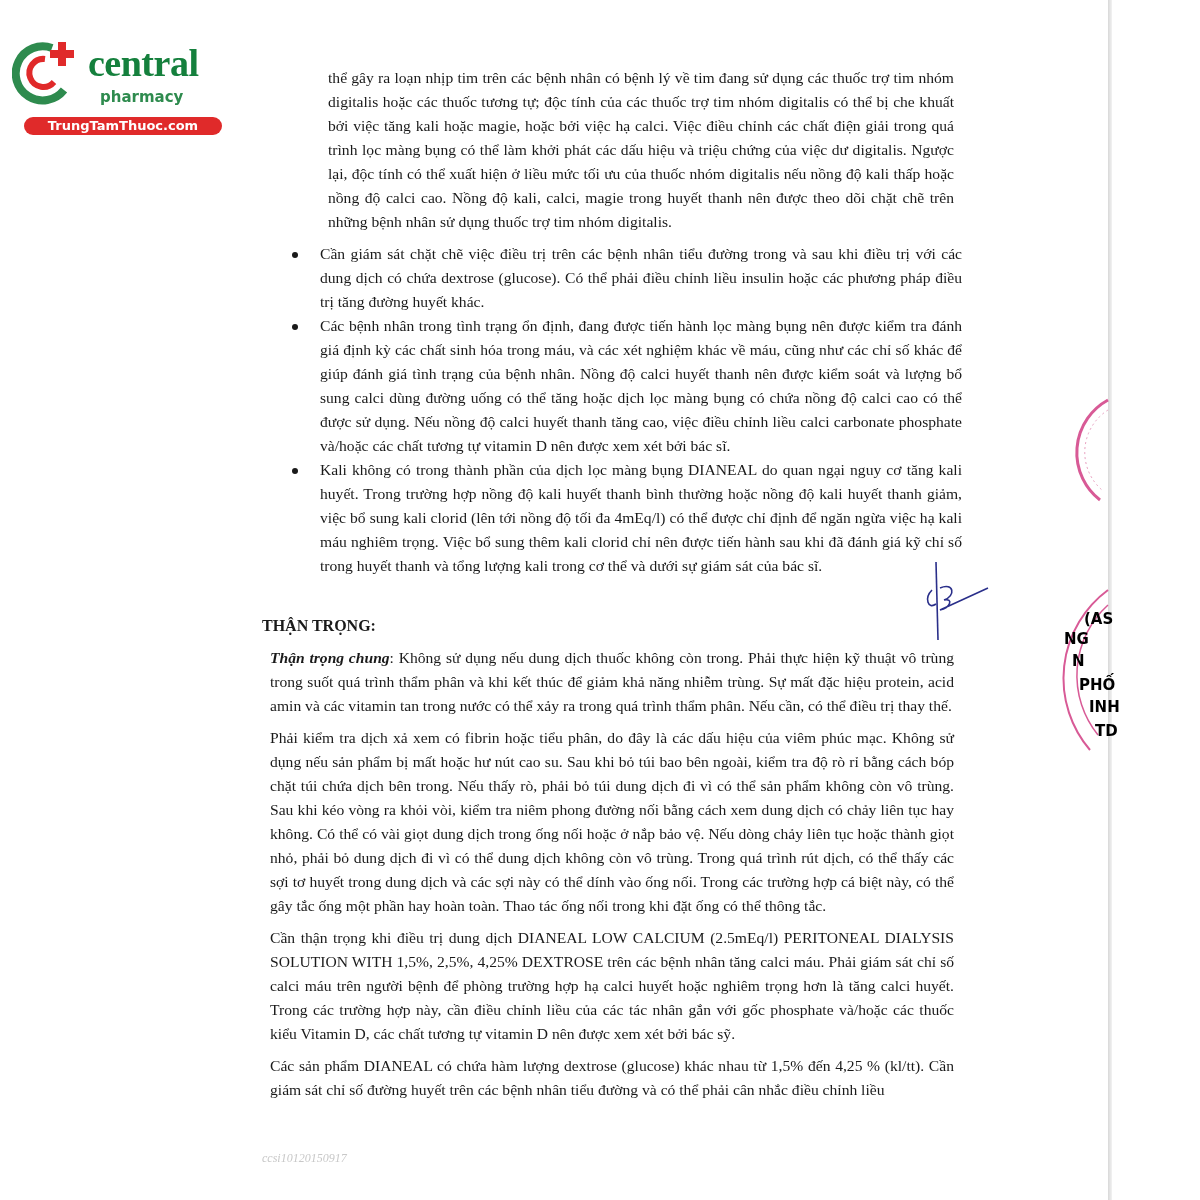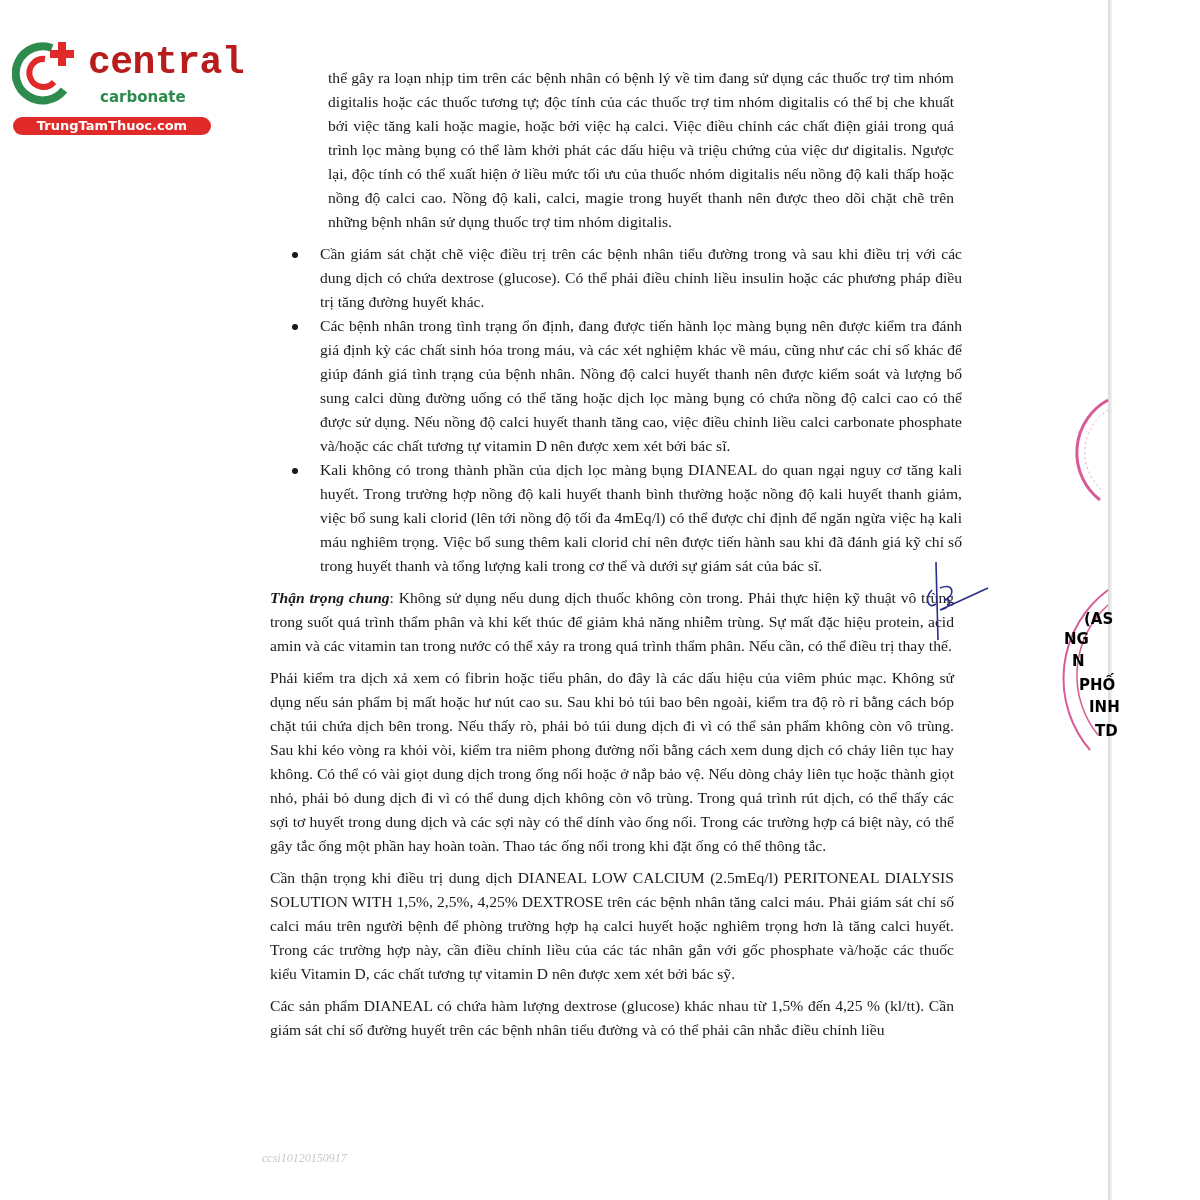--- a/index.html
+++ b/index.html
@@ -3,23 +3,23 @@
 <meta charset="utf-8">
 <style>
   html, body { margin: 0; padding: 0; }
   body {
     width: 1200px; height: 1200px; background: #ffffff; position: relative; overflow: hidden;
     font-family: "Liberation Serif", "DejaVu Serif", serif; color: #1a1a1a;
   }
   .page-edge { position: absolute; left: 1108px; top: 0; width: 4px; height: 1200px; background: linear-gradient(to right, #d8d8d8, #f2f2f2); }
   .logo { position: absolute; left: 10px; top: 38px; width: 205px; height: 98px; }
   .logo-mark { position: absolute; left: 2px; top: 2px; width: 66px; height: 66px; }
-  .logo-name { position: absolute; left: 78px; top: 2px; font-family: Liberation Mono, monospace; font-size: 38px; font-weight: bold; color: #b91c1c; letter-spacing: -0.5px; line-height: 46px; }
+  .logo-name { position: absolute; left: 78px; top: 2px; font-family: Liberation Serif, serif; font-size: 38px; font-weight: bold; color: #15803d; letter-spacing: -0.5px; line-height: 46px; }
   .logo-sub { position: absolute; left: 90px; top: 50px; font-family: "DejaVu Sans", sans-serif; font-size: 15px; font-weight: bold; color: #2e8b4e; }
-  .logo-url { position: absolute; left: 3px; top: 79px; width: 198px; height: 18px; border-radius: 9px; background: #e02a2a; color: #fff; font-family: "DejaVu Sans", sans-serif; font-weight: bold; font-size: 13px; line-height: 18px; text-align: center; }
+  .logo-url { position: absolute; left: 14px; top: 79px; width: 198px; height: 18px; border-radius: 9px; background: #e02a2a; color: #fff; font-family: "DejaVu Sans", sans-serif; font-weight: bold; font-size: 13px; line-height: 18px; text-align: center; }
 
   .content { position: absolute; left: 262px; top: 58px; width: 700px; font-size: 15.6px; line-height: 24px; text-align: justify; }
   .para { margin: 8px; }
   .indent { padding-left: 58px; }
   ul.bullets { list-style: none; margin: 0; padding: 0; }
   ul.bullets li { position: relative; padding-left: 58px; }
   ul.bullets li .dot { position: absolute; left: 30px; top: 10px; width: 6px; height: 6px; border-radius: 50%; background: #1a1a1a; }
   .heading { font-weight: bold; margin-top: 36px; font-size: 16px; }
   .sub-heading { font-weight: bold; font-style: italic; }
   .footer-code { position: absolute; left: 262px; top: 1151px; font-size: 12px; font-style: italic; color: #c8c8c8; }
@@ -34,31 +34,32 @@
 <div class="page-edge"></div>
 
 <div class="logo">
   <svg class="logo-mark" viewBox="0 0 66 66">
     <path d="M52 50 A27 27 0 1 1 40 8" fill="none" stroke="#2e8b4e" stroke-width="8"></path>
     <path d="M42 42 A14 14 0 1 1 33 19" fill="none" stroke="#e02a2a" stroke-width="6"></path>
     <rect x="46" y="2" width="8" height="24" fill="#e02a2a"></rect>
     <rect x="38" y="10" width="24" height="8" fill="#e02a2a"></rect>
   </svg>
   <div class="logo-name">central</div>
-  <div class="logo-sub">carbonate</div>
+  <div class="logo-sub">pharmacy</div>
   <div class="logo-url">TrungTamThuoc.com</div>
 </div>
 
 <div class="content">
   <p class="para indent">thể gây ra loạn nhịp tim trên các bệnh nhân có bệnh lý về tim đang sử dụng các thuốc trợ tim nhóm digitalis hoặc các thuốc tương tự; độc tính của các thuốc trợ tim nhóm digitalis có thể bị che khuất bởi việc tăng kali hoặc magie, hoặc bởi việc hạ calci. Việc điều chỉnh các chất điện giải trong quá trình lọc màng bụng có thể làm khởi phát các dấu hiệu và triệu chứng của việc dư digitalis. Ngược lại, độc tính có thể xuất hiện ở liều mức tối ưu của thuốc nhóm digitalis nếu nồng độ kali thấp hoặc nồng độ calci cao. Nồng độ kali, calci, magie trong huyết thanh nên được theo dõi chặt chẽ trên những bệnh nhân sử dụng thuốc trợ tim nhóm digitalis.</p>
   <ul class="bullets">
     <li><span class="dot"></span><span>Cần giám sát chặt chẽ việc điều trị trên các bệnh nhân tiểu đường trong và sau khi điều trị với các dung dịch có chứa dextrose (glucose). Có thể phải điều chỉnh liều insulin hoặc các phương pháp điều trị tăng đường huyết khác.</span></li>
     <li><span class="dot"></span><span>Các bệnh nhân trong tình trạng ổn định, đang được tiến hành lọc màng bụng nên được kiểm tra đánh giá định kỳ các chất sinh hóa trong máu, và các xét nghiệm khác về máu, cũng như các chỉ số khác để giúp đánh giá tình trạng của bệnh nhân. Nồng độ calci huyết thanh nên được kiểm soát và lượng bổ sung calci dùng đường uống có thể tăng hoặc dịch lọc màng bụng có chứa nồng độ calci cao có thể được sử dụng. Nếu nồng độ calci huyết thanh tăng cao, việc điều chỉnh liều calci carbonate phosphate và/hoặc các chất tương tự vitamin D nên được xem xét bởi bác sĩ.</span></li>
     <li><span class="dot"></span><span>Kali không có trong thành phần của dịch lọc màng bụng DIANEAL do quan ngại nguy cơ tăng kali huyết. Trong trường hợp nồng độ kali huyết thanh bình thường hoặc nồng độ kali huyết thanh giảm, việc bổ sung kali clorid (lên tới nồng độ tối đa 4mEq/l) có thể được chỉ định để ngăn ngừa việc hạ kali máu nghiêm trọng. Việc bổ sung thêm kali clorid chỉ nên được tiến hành sau khi đã đánh giá kỹ chỉ số trong huyết thanh và tổng lượng kali trong cơ thể và dưới sự giám sát của bác sĩ.</span></li>
   </ul>
+  <div class="heading">THẬN TRỌNG:</div>
   <p class="para"><span class="sub-heading">Thận trọng chung</span><span>: Không sử dụng nếu dung dịch thuốc không còn trong. Phải thực hiện kỹ thuật vô trùng trong suốt quá trình thẩm phân và khi kết thúc để giảm khả năng nhiễm trùng. Sự mất đặc hiệu protein, acid amin và các vitamin tan trong nước có thể xảy ra trong quá trình thẩm phân. Nếu cần, có thể điều trị thay thế.</span></p>
   <p class="para">Phải kiểm tra dịch xả xem có fibrin hoặc tiểu phân, do đây là các dấu hiệu của viêm phúc mạc. Không sử dụng nếu sản phẩm bị mất hoặc hư nút cao su. Sau khi bỏ túi bao bên ngoài, kiểm tra độ rò rỉ bằng cách bóp chặt túi chứa dịch bên trong. Nếu thấy rò, phải bỏ túi dung dịch đi vì có thể sản phẩm không còn vô trùng. Sau khi kéo vòng ra khỏi vòi, kiểm tra niêm phong đường nối bằng cách xem dung dịch có chảy liên tục hay không. Có thể có vài giọt dung dịch trong ống nối hoặc ở nắp bảo vệ. Nếu dòng chảy liên tục hoặc thành giọt nhỏ, phải bỏ dung dịch đi vì có thể dung dịch không còn vô trùng. Trong quá trình rút dịch, có thể thấy các sợi tơ huyết trong dung dịch và các sợi này có thể dính vào ống nối. Trong các trường hợp cá biệt này, có thể gây tắc ống một phần hay hoàn toàn. Thao tác ống nối trong khi đặt ống có thể thông tắc.</p>
   <p class="para">Cần thận trọng khi điều trị dung dịch DIANEAL LOW CALCIUM (2.5mEq/l) PERITONEAL DIALYSIS SOLUTION WITH 1,5%, 2,5%, 4,25% DEXTROSE trên các bệnh nhân tăng calci máu. Phải giám sát chỉ số calci máu trên người bệnh để phòng trường hợp hạ calci huyết hoặc nghiêm trọng hơn là tăng calci huyết. Trong các trường hợp này, cần điều chỉnh liều của các tác nhân gắn với gốc phosphate và/hoặc các thuốc kiểu Vitamin D, các chất tương tự vitamin D nên được xem xét bởi bác sỹ.</p>
   <p class="para">Các sản phẩm DIANEAL có chứa hàm lượng dextrose (glucose) khác nhau từ 1,5% đến 4,25 % (kl/tt). Cần giám sát chỉ số đường huyết trên các bệnh nhân tiểu đường và có thể phải cân nhắc điều chỉnh liều</p>
 </div>
 
 <svg class="signature" viewBox="0 0 80 90">
   <path d="M16 2 L18 80" stroke="#2a2f8a" stroke-width="1.6" fill="none"></path>
   <path d="M12 30 C4 38 8 50 16 44" stroke="#2a2f8a" stroke-width="1.6" fill="none"></path>
   <path d="M20 28 C34 22 36 36 24 40 C34 38 30 48 20 50 L68 28" stroke="#2a2f8a" stroke-width="1.6" fill="none"></path>

